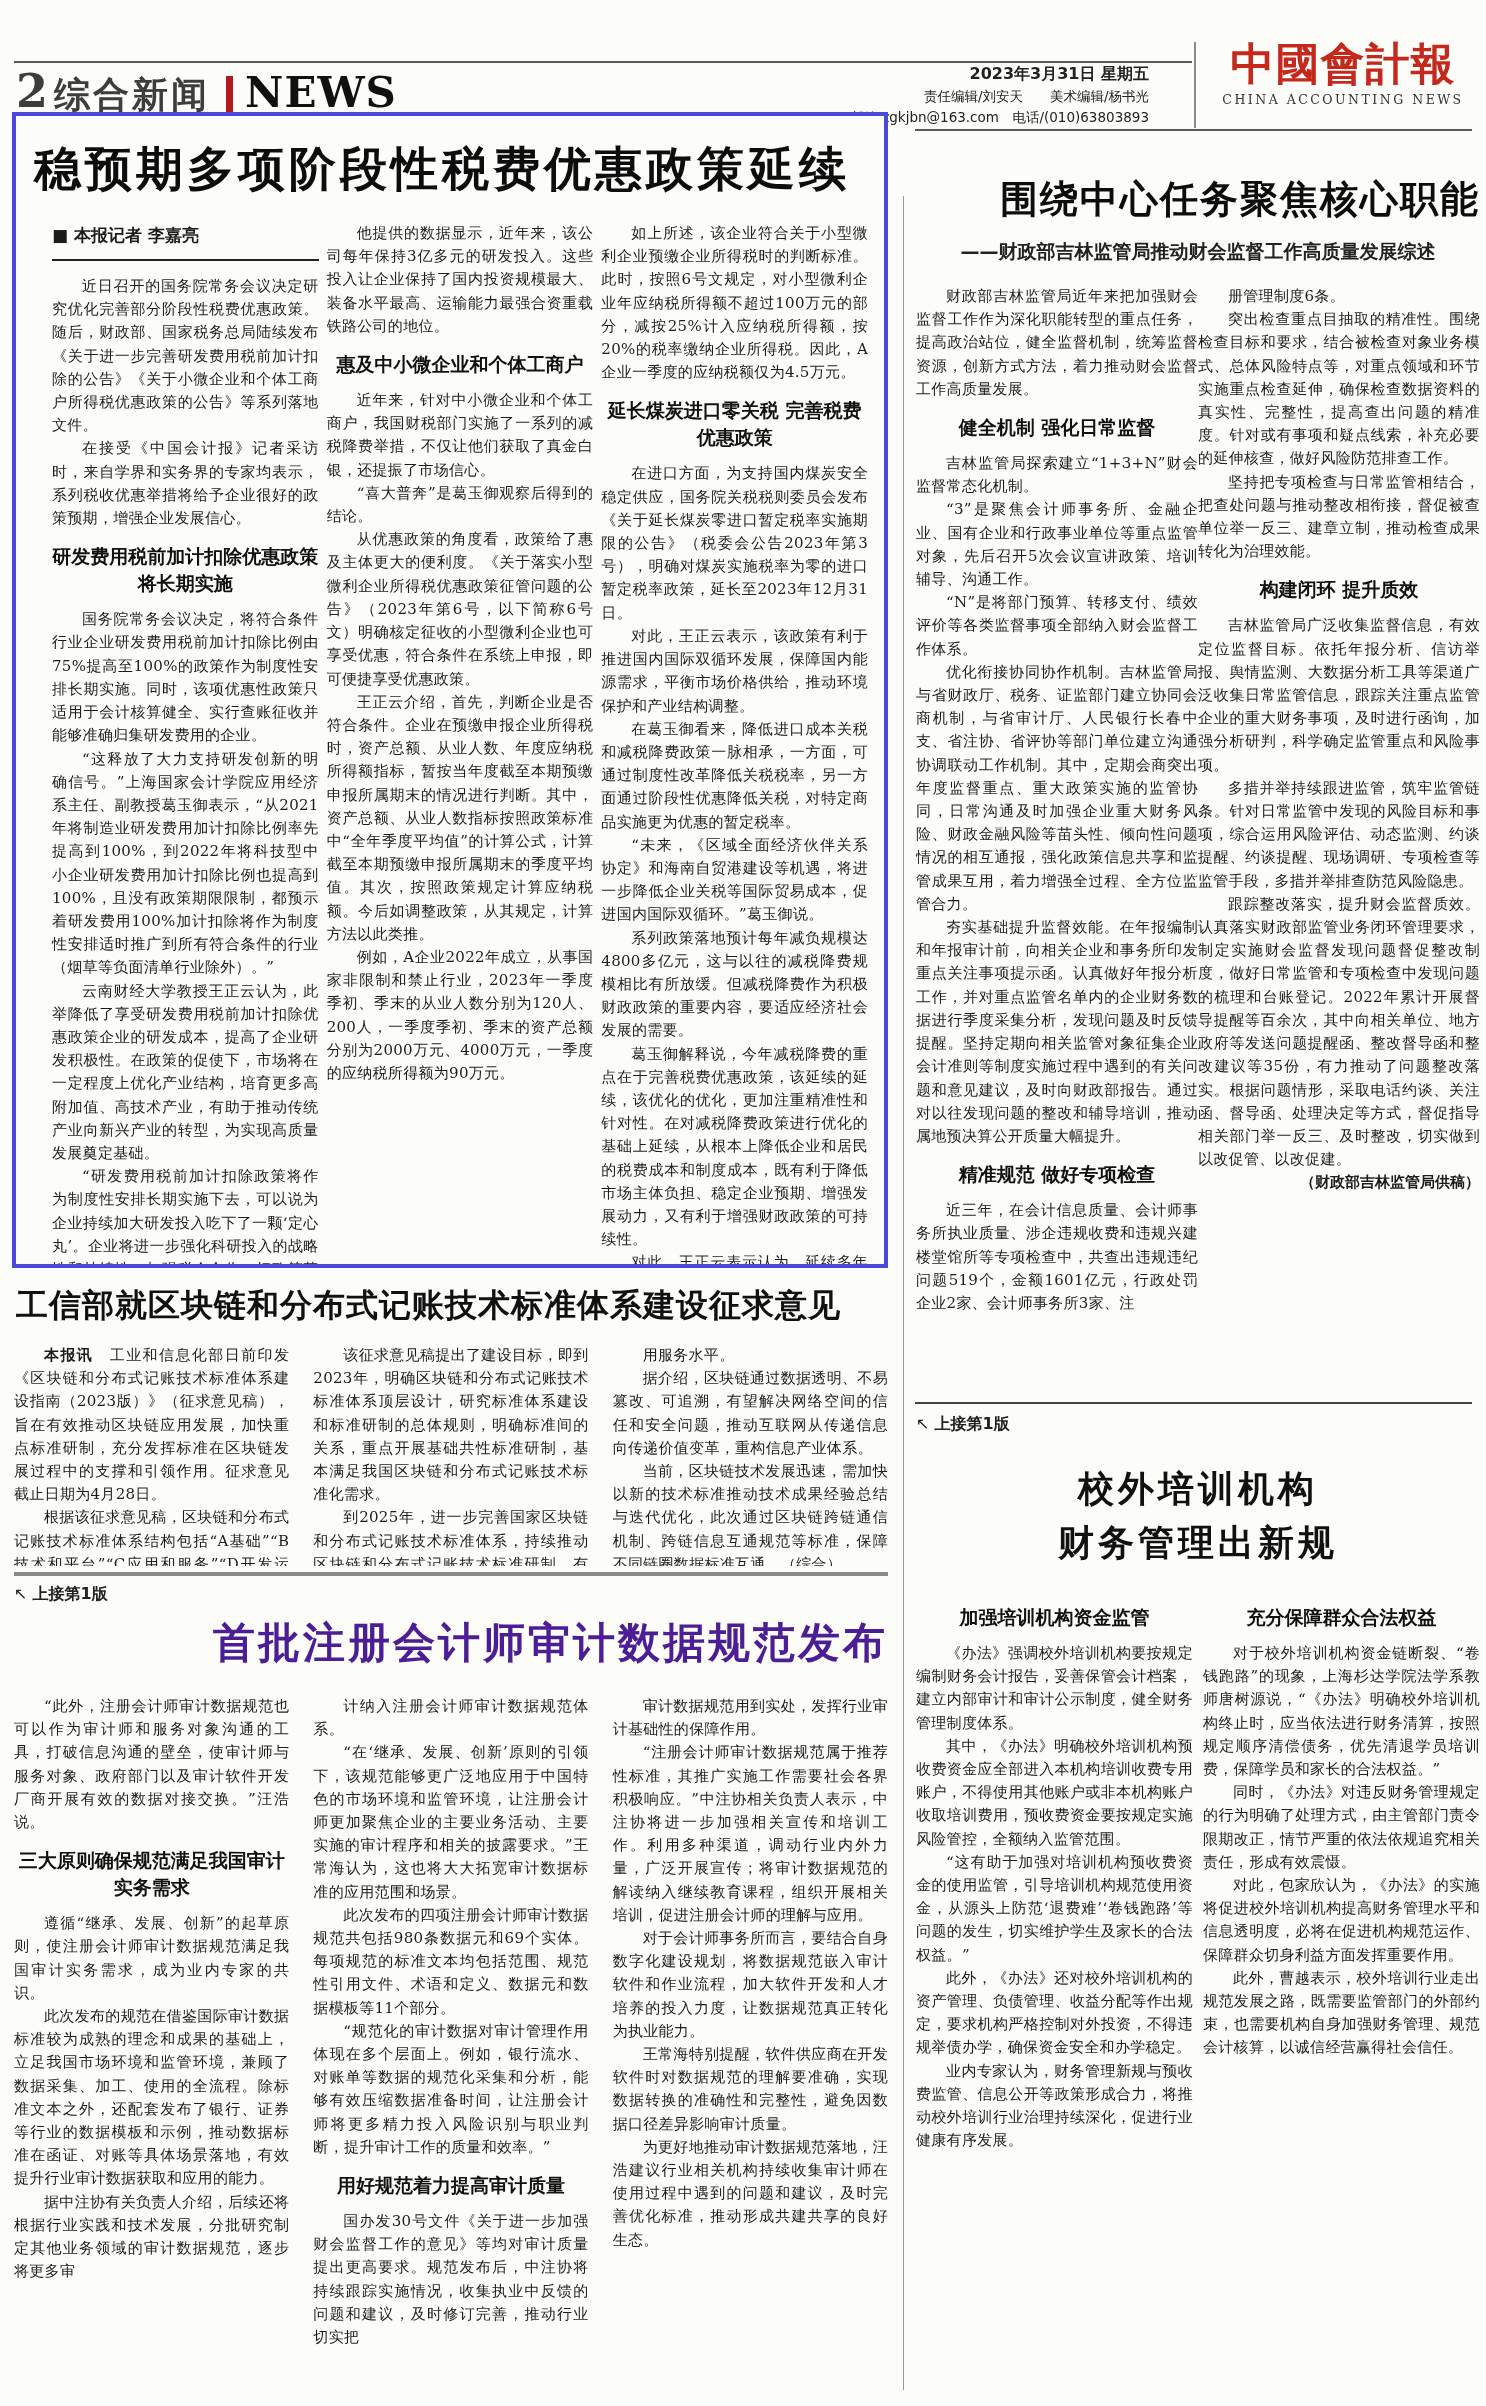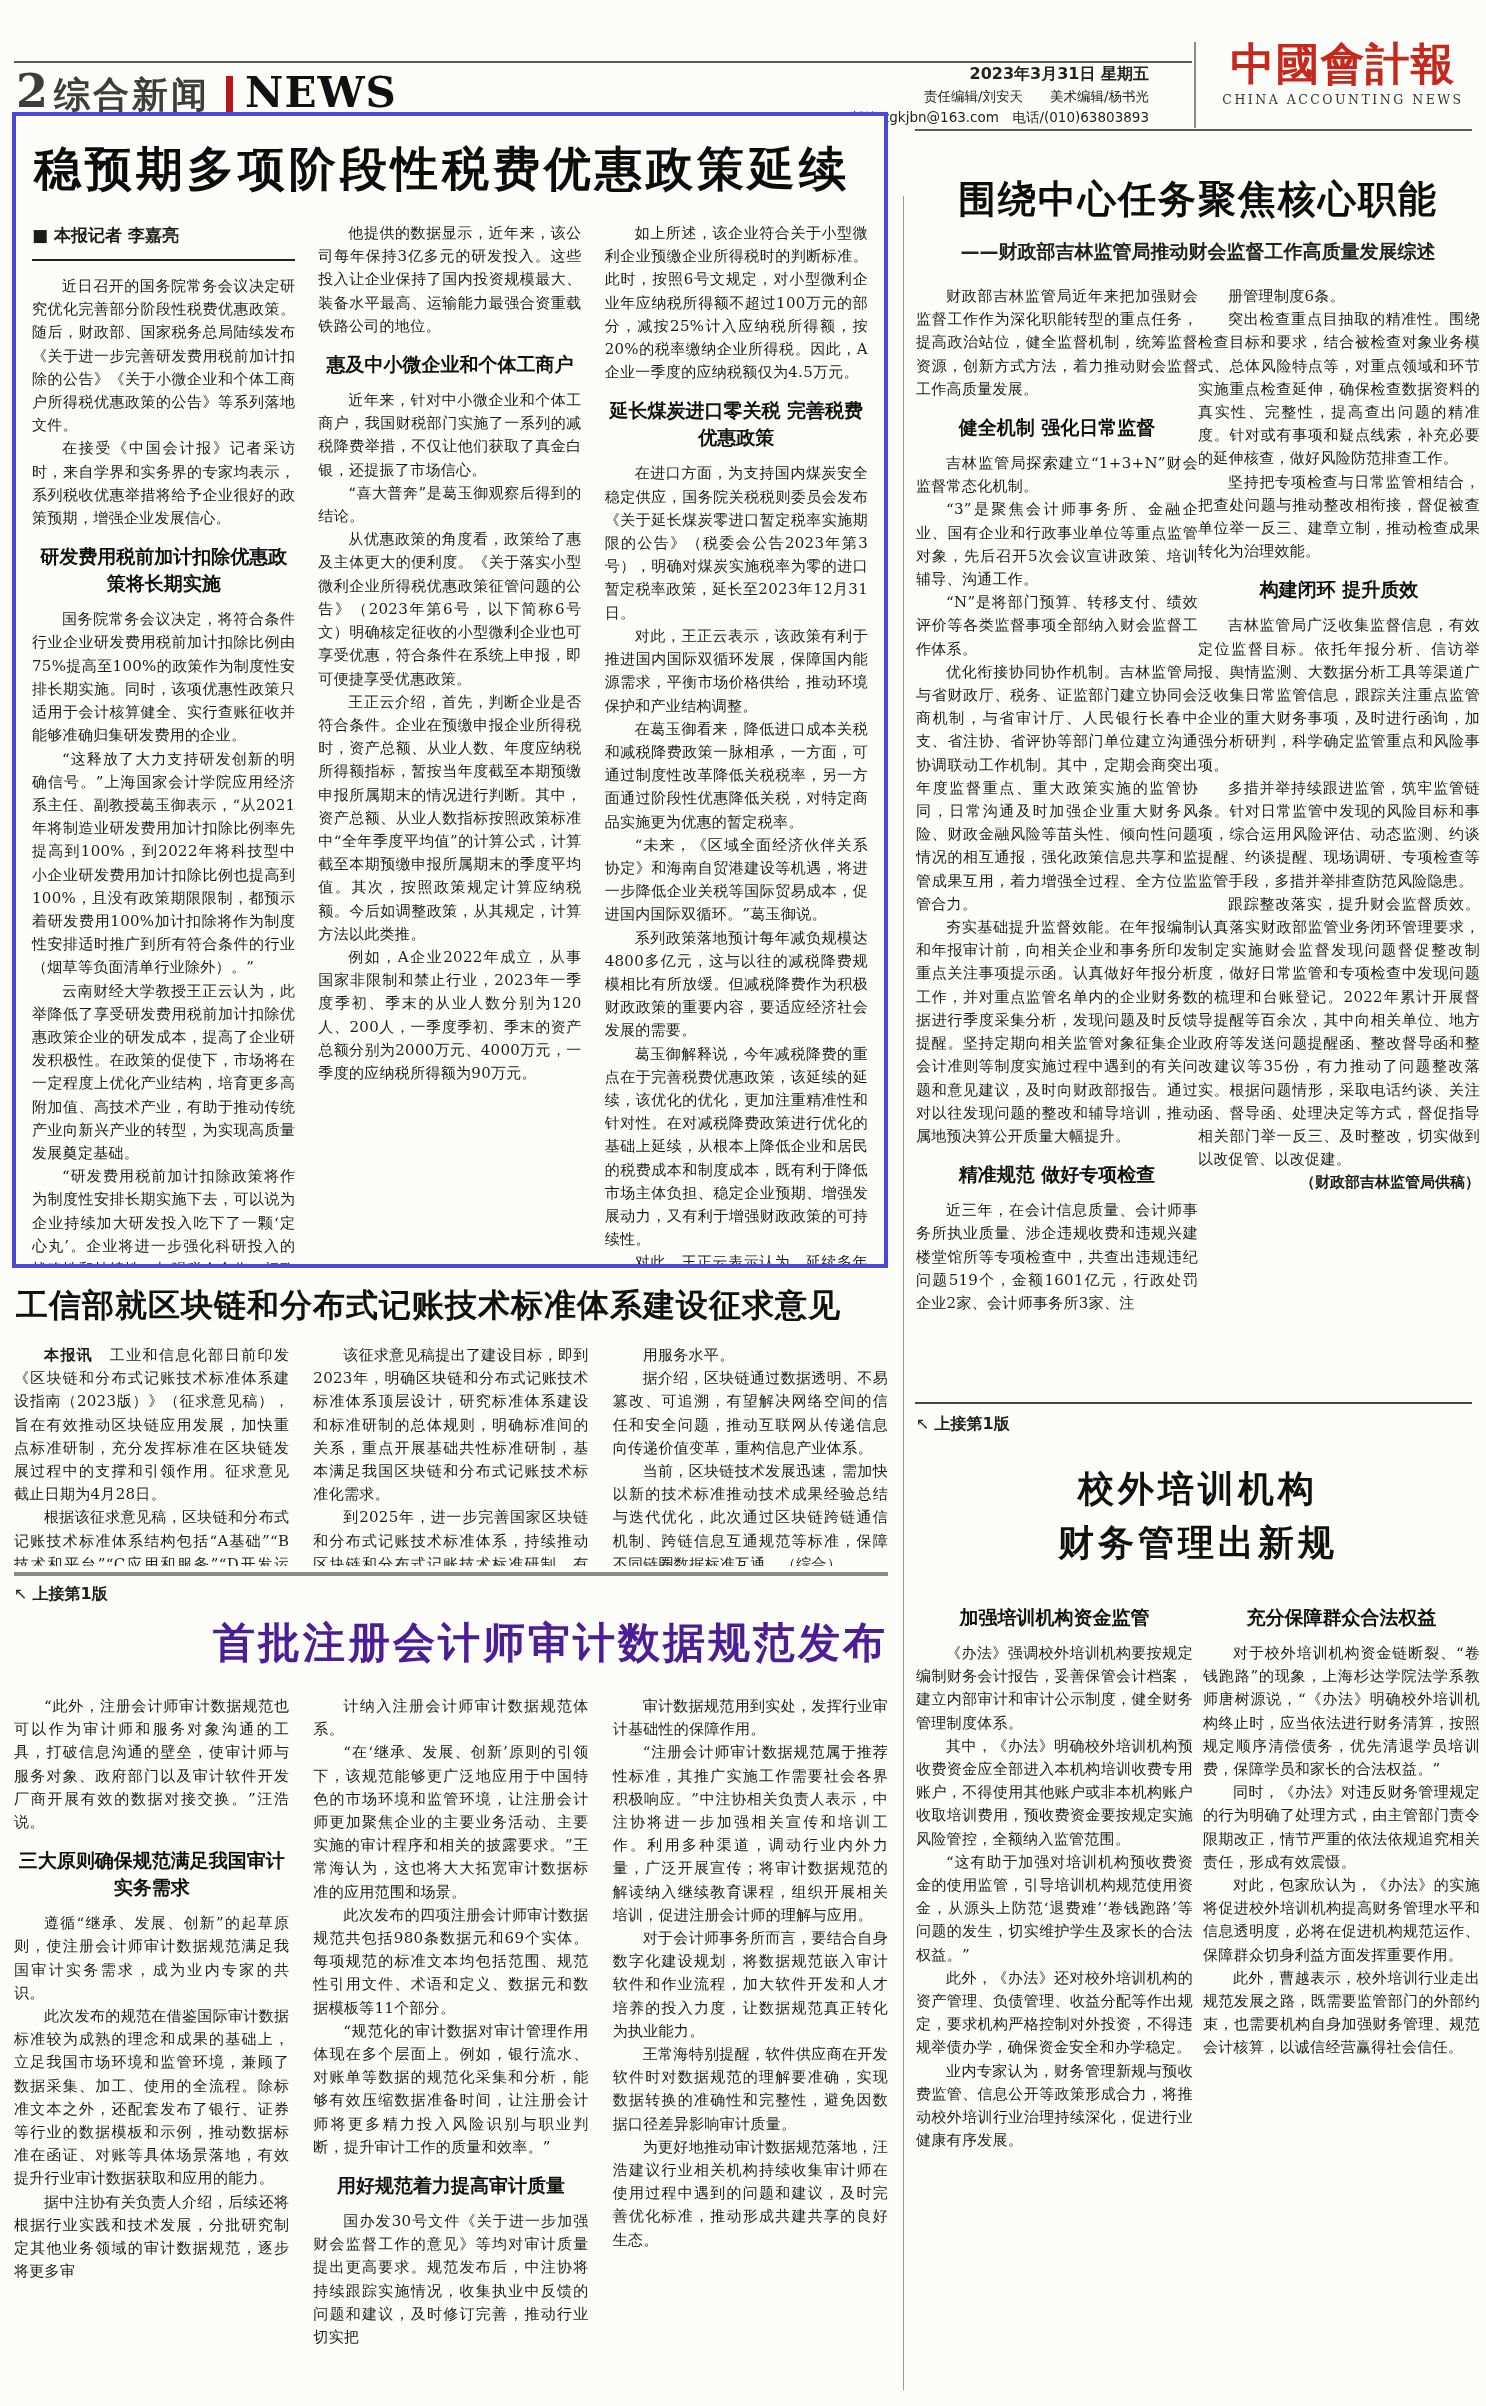--- a/index.html
+++ b/index.html
@@ -40,25 +40,25 @@
   .blk.byline::before{content:"■ ";}
   .blk.credit{font-family:"DejaVu Sans",sans-serif;font-weight:bold;font-size:15px;
     text-align:right;margin-top:2px;}
   .jump-marker{font-family:"DejaVu Sans",sans-serif;font-weight:bold;font-size:16px;color:#222;}
   .jump-marker::before{content:"↖ ";font-weight:normal;}
   
   .lead-box{left:12px;top:112px;width:876px;height:1156px;border:4px solid #4a49d8;
     box-sizing:border-box;padding:20px 16px 10px 16px;overflow:hidden;background:#fcfcf9;}
   .lead-headline{font-size:47px;font-weight:900;letter-spacing:4px;color:#0d0d0d;
     line-height:1.15;margin:6px 0 26px 2px;white-space:nowrap;}
-  .lead-cols{gap:23px;}
+  .lead-cols{gap:8px;margin-left:20px;}
   
   .vrule-main{left:903px;top:196px;width:1px;height:2194px;background:#9a9a9a;}
   .jilin{left:916px;top:166px;width:564px;height:1210px;overflow:hidden;}
-  .jilin-headline{font-size:38px;font-weight:900;letter-spacing:2px;text-align:center;
+  .jilin-headline{font-size:38px;font-weight:900;letter-spacing:2px;text-align:right;
     color:#0d0d0d;margin:8px 0 14px 0;}
   .jilin-sub{font-family:"DejaVu Sans",sans-serif;font-weight:bold;font-size:19px;
     text-align:center;color:#222;margin-bottom:20px;}
   .jilin-cols{}
   .rule-right2{left:915px;top:1402px;width:557px;height:2px;background:#444;}
   
   .blockchain{left:14px;top:1282px;width:874px;height:284px;overflow:hidden;}
   .bc-headline{font-family:"DejaVu Sans","Liberation Sans",sans-serif;font-weight:bold;
     font-size:32px;letter-spacing:1px;color:#111;margin:2px 0 16px 2px;white-space:nowrap;}
   .bc-cols{gap:24px;}

